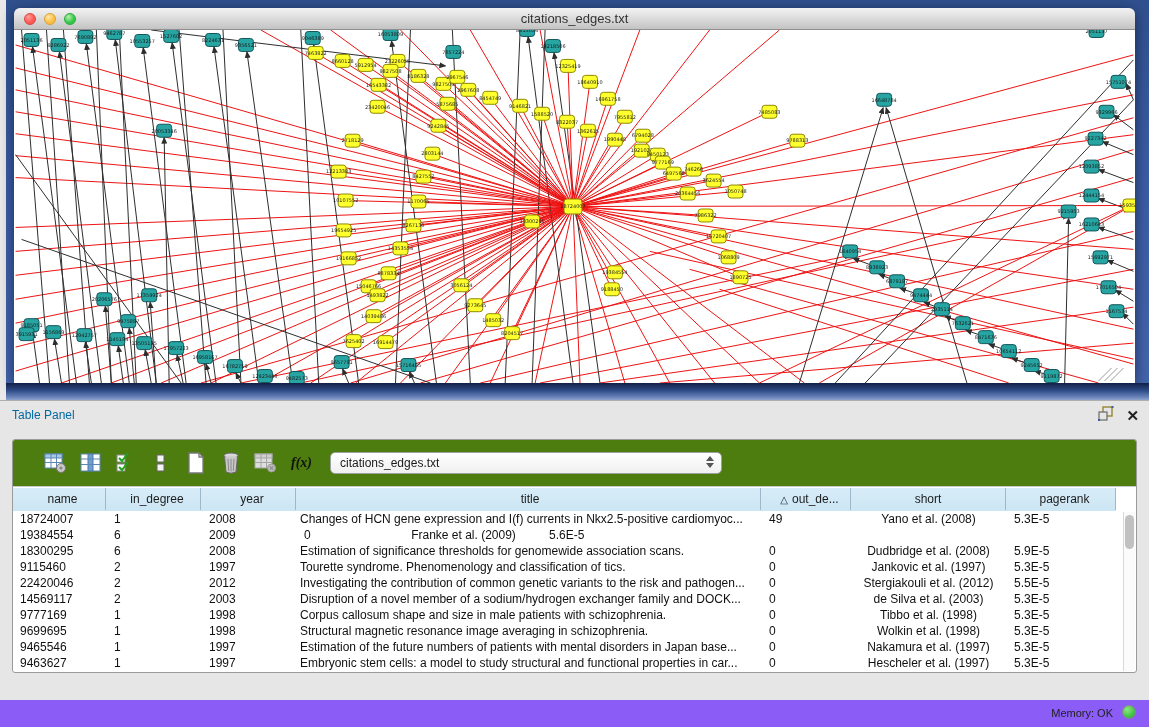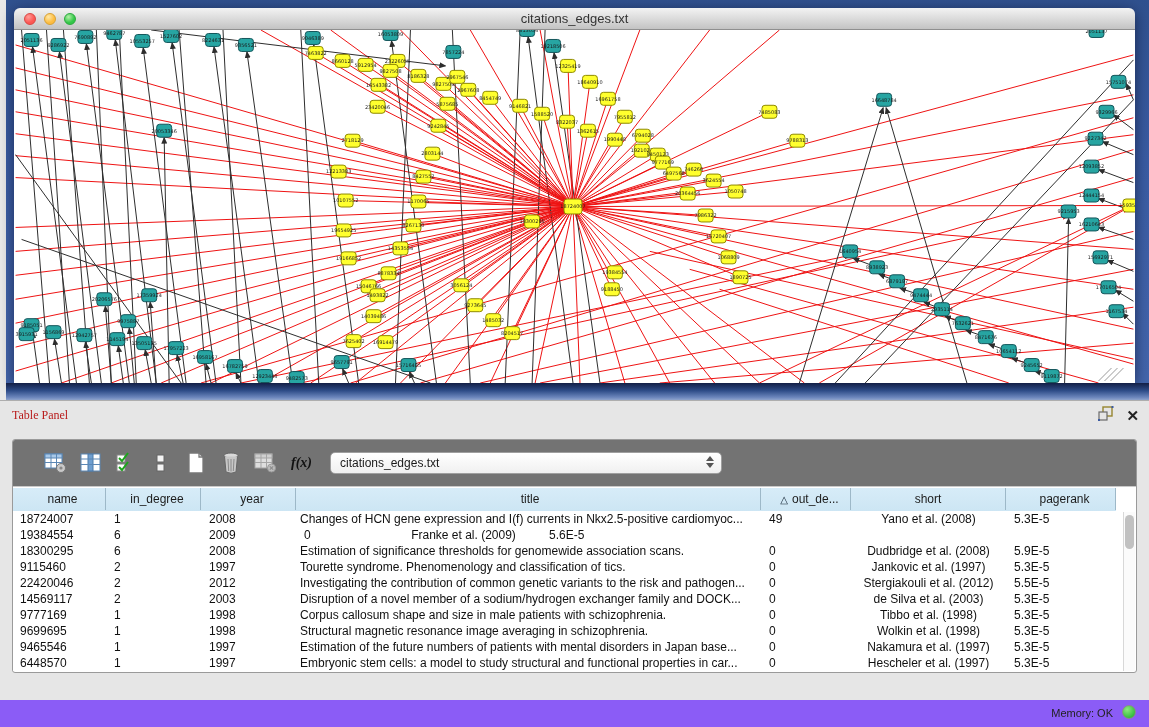--- a/index.html
+++ b/index.html
@@ -31,27 +31,27 @@
   .ek { stroke:#2d2d2d; stroke-width:1; fill:none; }
   .grip { stroke:#9a9a9a; stroke-width:1; }
   .nt  { fill:#27a5a2; stroke:#14555a; stroke-width:1; }
   .ny  { fill:#ffff2e; stroke:#8f8a00; stroke-width:1; }
   .nlab { font-family:"DejaVu Sans", sans-serif; font-size:5px; fill:#1b1b1b; }
 
   
   .table-panel { position:absolute; left:0; top:400px; width:1149px; height:300px;
                  background:#e6e6e6; border-top:1px solid #aeaeae; }
   .panel-header { position:absolute; left:0; top:0; width:100%; height:28px; }
-  .panel-title { position:absolute; left:12px; top:7px; font-size:12px; color:#b91c1c;font-family:Liberation Serif, serif; }
+  .panel-title { position:absolute; left:12px; top:7px; font-size:12px; color:#0369a1; }
   .panel-hicons { position:absolute; right:10px; top:5px; display:flex; gap:12px; align-items:center; }
   .close-x { font-size:15px; font-weight:bold; color:#222; line-height:16px; cursor:default; }
 
   .panel-box { position:absolute; left:12px; top:38px; width:1125px; height:234px;
                background:#fff; border:1px solid #9a9a9a; border-radius:3px; overflow:hidden; }
-  .toolbar { position:absolute; left:0; top:0; width:100%; height:47px; background:#737373;
+  .toolbar { position:absolute; left:0; top:0; width:100%; height:47px; background:#4d7c0f;
              display:flex; align-items:center; border-bottom:1px solid #c9c9c9; }
   .tb-icon { width:26px; height:24px; margin-left:9px; display:flex; align-items:center; justify-content:center; }
   .tb-icon:first-child { margin-left:30px; }
   .fx { font-family:"Liberation Serif", serif; font-style:italic; font-weight:bold; font-size:14px; color:#111; margin-left:12px; }
   .net-select { position:relative; margin-left:18px; width:392px; height:22px; border:1px solid #9f9f9f;
                 border-radius:5px; background:linear-gradient(180deg,#ffffff,#f0f0f0);
                 font-size:12px; color:#1a1a1a; display:flex; align-items:center; padding-left:9px;
                 box-shadow:inset 0 1px 0 #fff; }
   .sel-arrows { position:absolute; right:7px; top:3px; display:flex; flex-direction:column; gap:2px; }
   .sel-arrows i { display:block; width:0; height:0; border-left:4px solid transparent; border-right:4px solid transparent; }
@@ -955,21 +955,21 @@
           <div class="tr">
             <div class="td c0">9465546</div>
             <div class="td c1">1</div>
             <div class="td c2">1997</div>
             <div class="td c3">Estimation of the future numbers of patients with mental disorders in Japan base...</div>
             <div class="td c4">0</div>
             <div class="td c5">Nakamura et al. (1997)</div>
             <div class="td c6">5.3E-5</div>
           </div>
           <div class="tr">
-            <div class="td c0">6448570</div>
+            <div class="td c0">9463627</div>
             <div class="td c1">1</div>
             <div class="td c2">1997</div>
             <div class="td c3">Embryonic stem cells: a model to study structural and functional properties in car...</div>
             <div class="td c4">0</div>
             <div class="td c5">Hescheler et al. (1997)</div>
             <div class="td c6">5.3E-5</div>
           </div>
         </div>
       <div class="vscroll">
         <div class="vthumb"></div>

